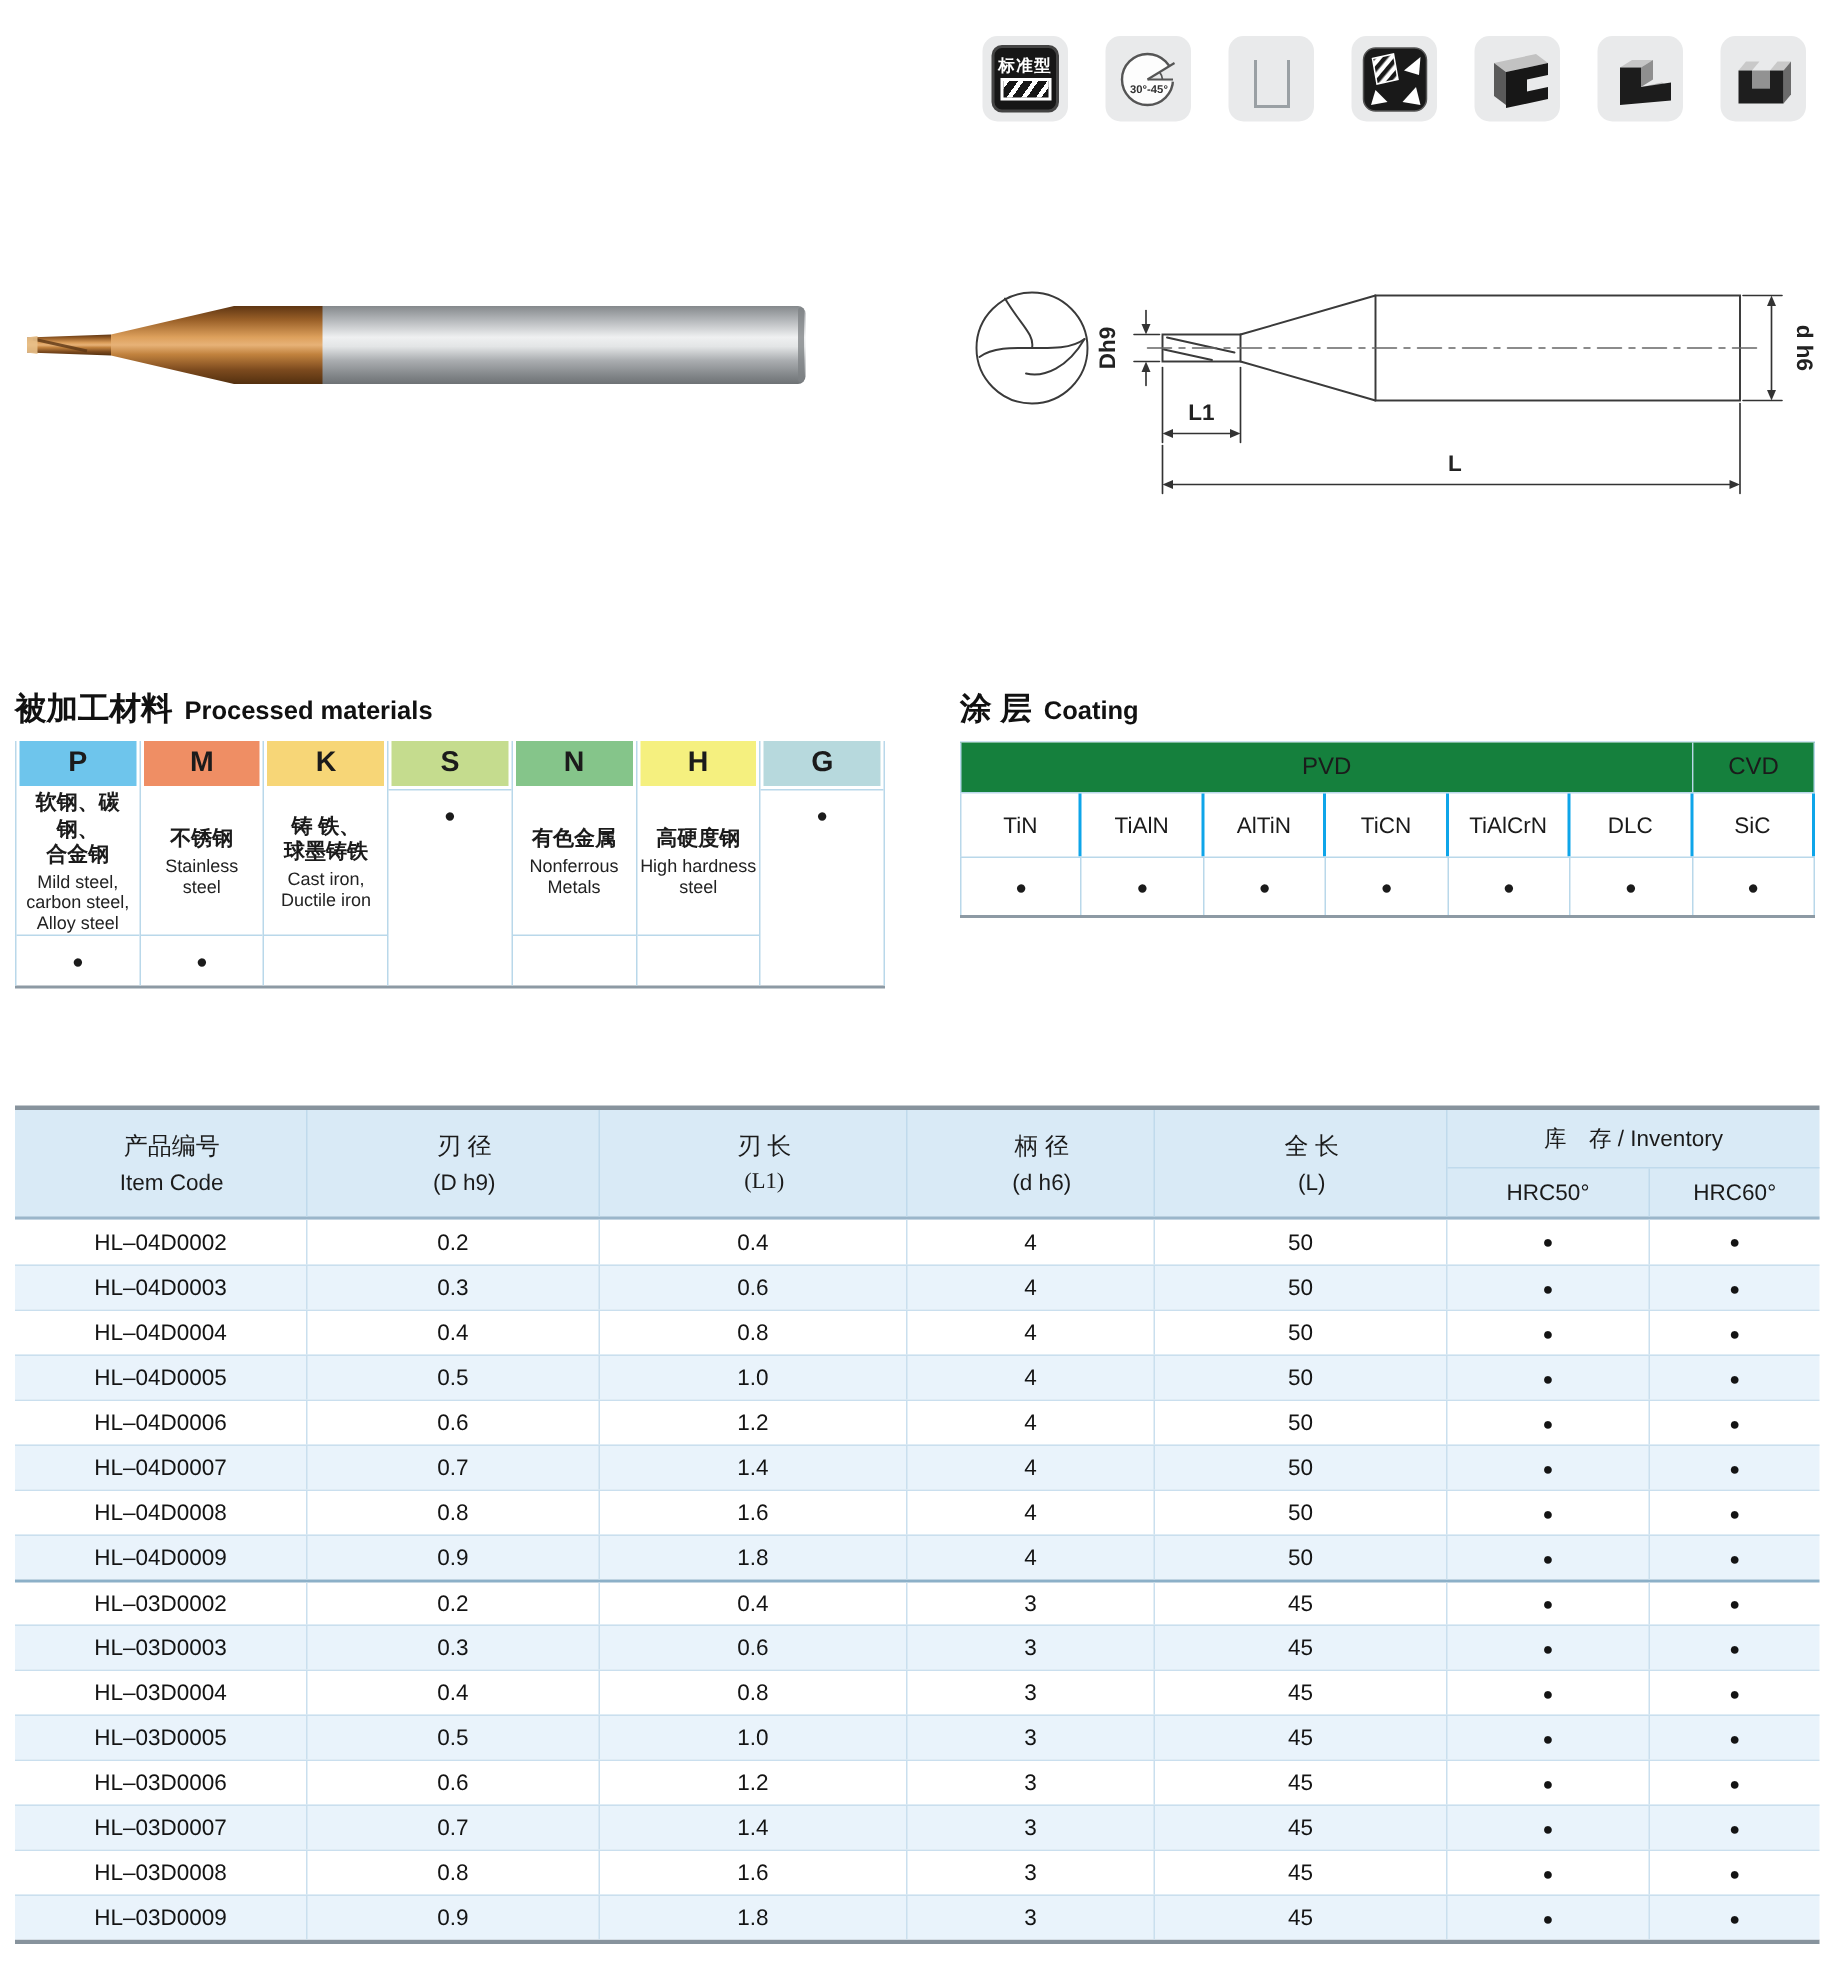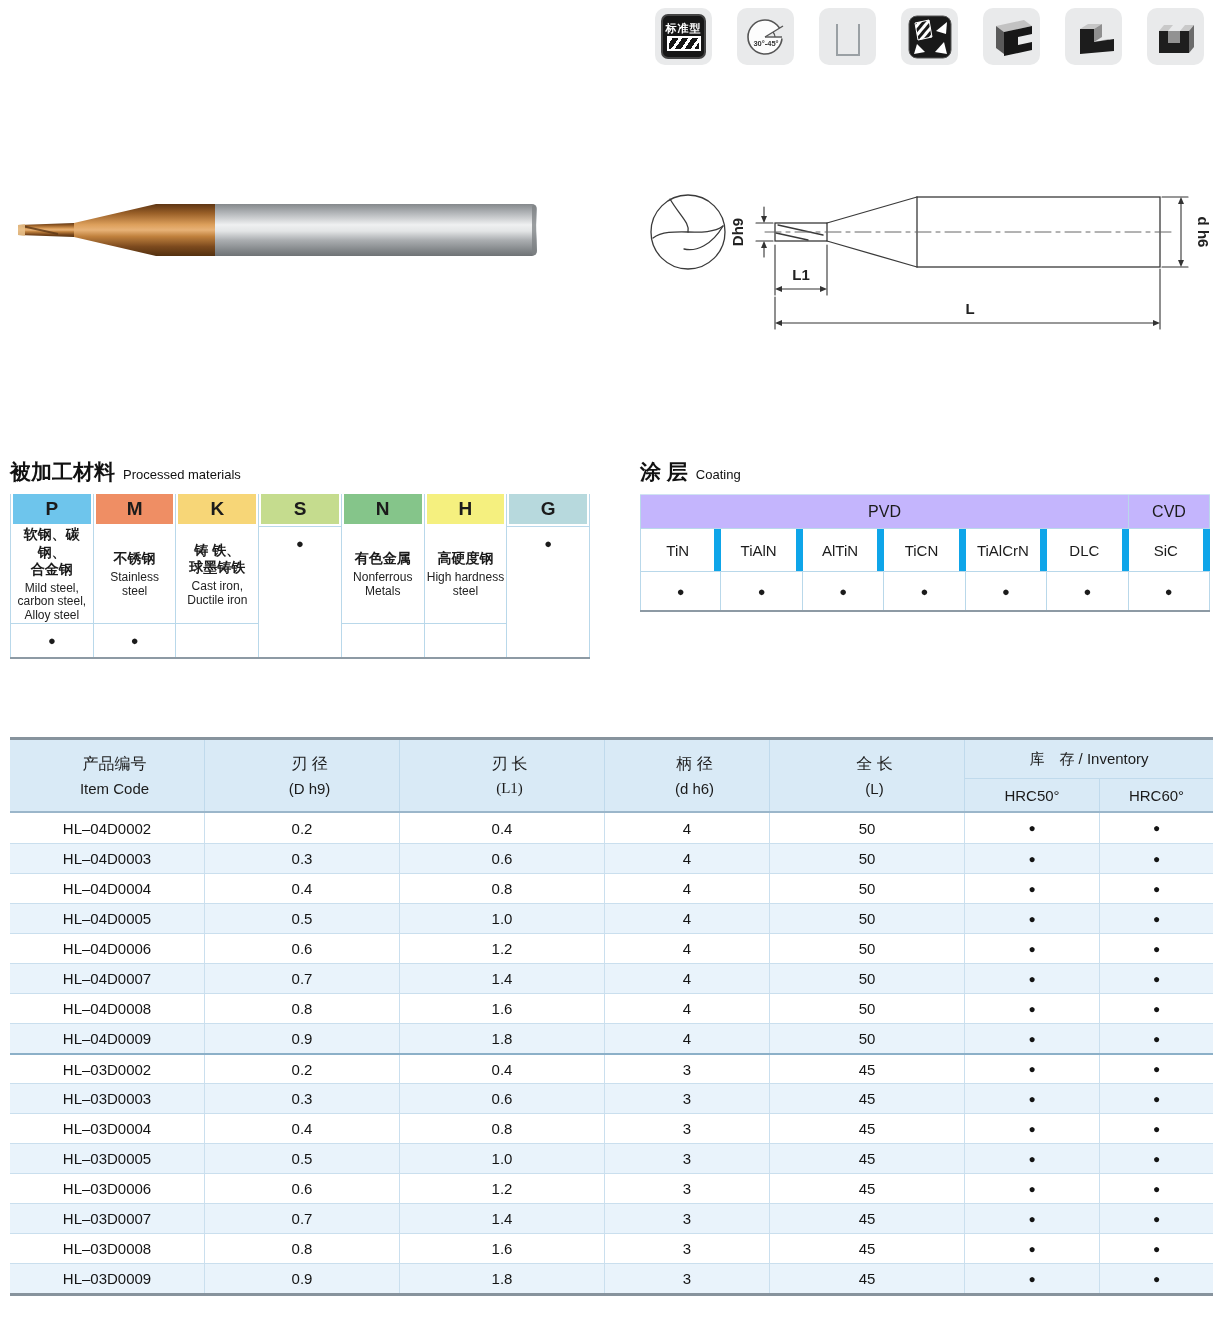--- a/index.html
+++ b/index.html
@@ -1,61 +1,61 @@
 <!DOCTYPE html>
 <html><head>
 <meta charset="utf-8">
 <style>
   * { box-sizing: border-box; margin: 0; padding: 0; }
   html,body { background:#ffffff; }
   body { font-family:"Liberation Sans", sans-serif; color:#1b1b1b; }
   .page { position:relative; width:1223px; height:1317px; background:#fff; overflow:hidden; }
 
   
-  .icons-row { position:absolute; left:655px; top:8px; display:flex; gap:25px; }
+  .icons-row { position:absolute; left:655px; top:24px; display:flex; gap:25px; }
   .tile { width:57px; height:57px; background:#e9eaeb; border-radius:10px;
           display:flex; align-items:center; justify-content:center; }
   .std-box { width:45px; height:45px; background:#161616; border-radius:7px;
              border:2px solid #444; display:flex; flex-direction:column;
              align-items:center; justify-content:center; gap:2px; padding:3px; }
   .std-txt { color:#fff; font-size:11px; font-weight:bold; line-height:1; letter-spacing:1px; white-space:nowrap; }
   .std-hatch { width:34px; height:15px; border:2px solid #fff;
                background:repeating-linear-gradient(125deg,#fff 0 3px,#161616 3px 8px); }
   .slot-u { width:24px; height:32px; border:2px solid #9aa0a4; border-top:none; margin-top:6px; }
 
   
   .sec-title { position:absolute; display:flex; align-items:baseline; gap:8px; }
   .sec-title .zh { font-size:21px; font-weight:bold; color:#111; }
-  .sec-title .en { font-size:13px; color:#111; }
+  .sec-title .en { font-size:17px; color:#111;font-weight:bold; }
 
   
   .pm-table { position:absolute; left:10px; top:494px; width:580px;
               border-bottom:2px solid #8d9aa4; }
   .pm-grid { display:flex; }
   .pm-col { flex:1 1 0; display:flex; flex-direction:column; border-right:1px solid #b9d8ea; }
   .pm-col:first-child { border-left:1px solid #b9d8ea; }
   .pm-head { height:30px; margin:0 2px 2px 2px; display:flex; align-items:center; justify-content:center;
              font-size:19px; font-weight:bold; color:#1b1b1b; }
   .pm-body { height:97px; display:flex; flex-direction:column; align-items:center; justify-content:center; gap:3px; padding:2px; }
   .pm-zh { font-size:14px; font-weight:bold; white-space:pre-line; text-align:center; line-height:1.25; }
   .pm-en { font-size:12px; white-space:pre-line; text-align:center; line-height:1.15; color:#222; }
   .pm-dot { height:34px; border-top:1px solid #b9d8ea; display:flex; align-items:center; justify-content:center;
             font-size:13px; }
 
   
   .ct-table { position:absolute; left:640px; top:494px; width:570px;
               border-top:1px solid #cfe3f2; border-bottom:2px solid #8d9aa4; }
   .ct-groups { display:flex; height:34px; border-bottom:1px solid #b9d8ea; }
-  .ct-group { background:#c4b5fd; display:flex; align-items:center; justify-content:center;
+  .ct-group { background:#15803d; display:flex; align-items:center; justify-content:center;
               font-size:16px; color:#1b1b1b; border-right:1px solid #b9d8ea; }
   .ct-group:first-child { border-left:1px solid #b9d8ea; }
   .ct-group.pvd { width:489px; } .ct-group.cvd { width:81px; }
   .ct-types, .ct-dots { display:flex; }
   .ct-type { width:81.43px; height:42px; display:flex; align-items:center; justify-content:center;
-             font-size:15px; border-right:7px solid #0ea5e9; }
+             font-size:15px; border-right:2px solid #0ea5e9; }
   .ct-type:first-child { border-left:1px solid #b9d8ea; }
   .ct-dot { width:81.43px; height:39px; display:flex; align-items:center; justify-content:center;
             font-size:13px; border-right:1px solid #b9d8ea; border-top:1px solid #b9d8ea; }
   .ct-dot:first-child { border-left:1px solid #b9d8ea; }
 
   
   .bt { position:absolute; left:10px; top:737px; width:1203px;
         border-top:3px solid #87939d; border-bottom:3px solid #87939d; }
   .bt-header { display:flex; background:#d9eaf6; border-bottom:2px solid #9bb6ca; height:73px; }
   .bt-cols { display:contents; }

